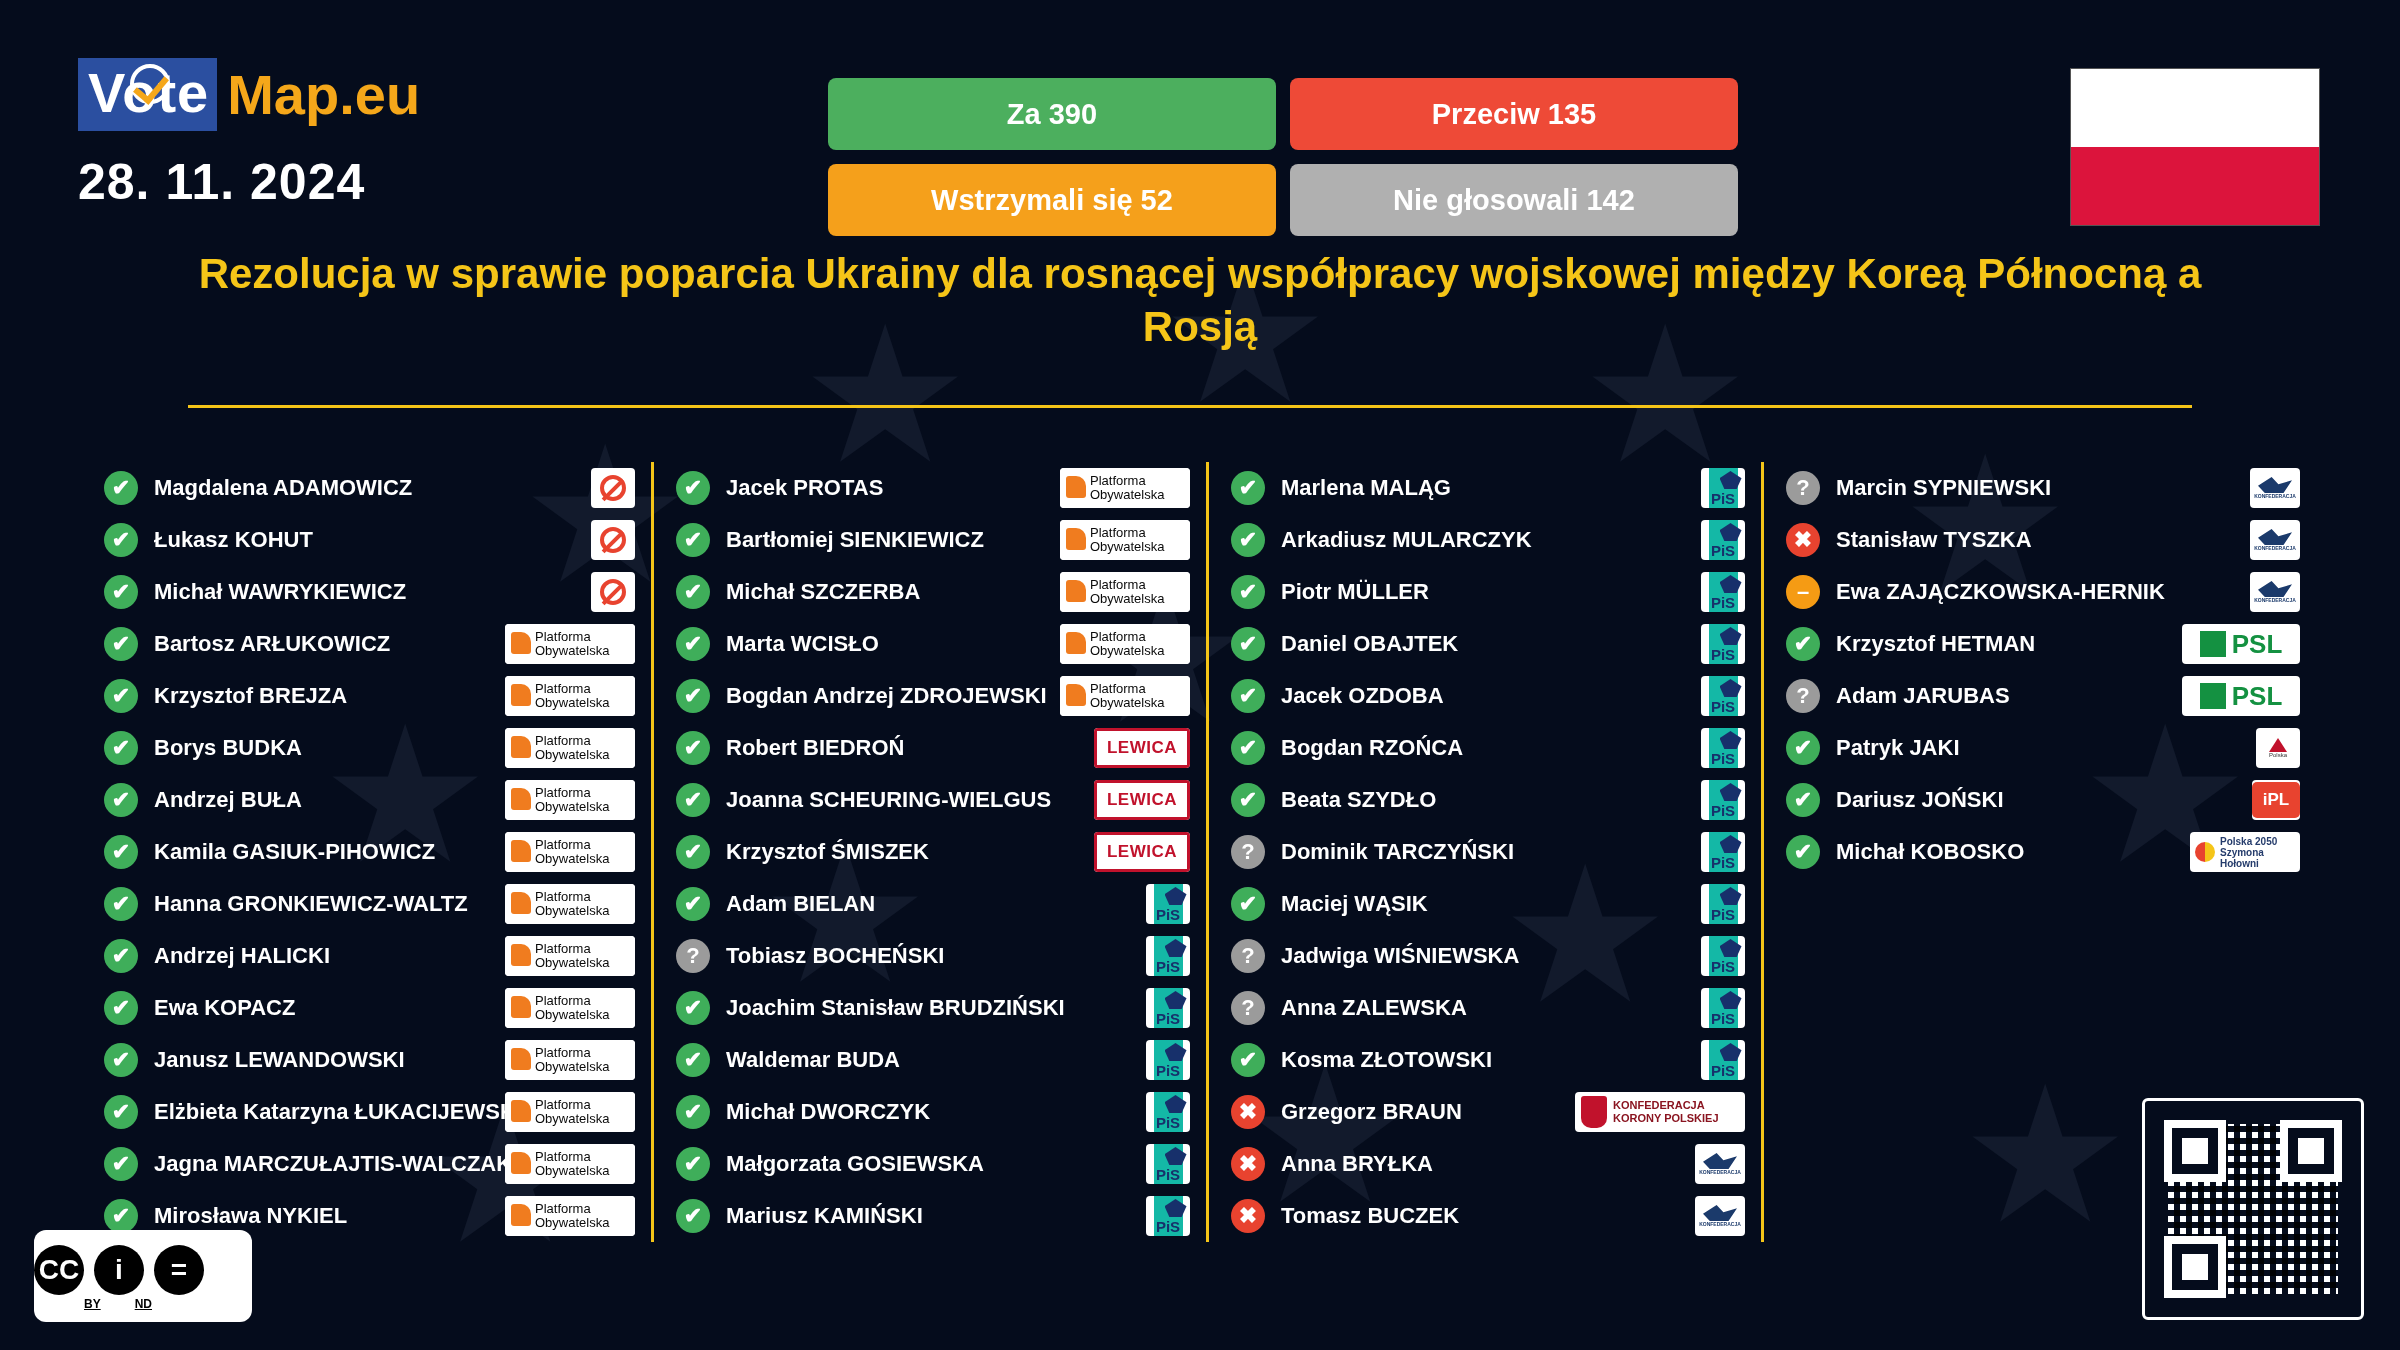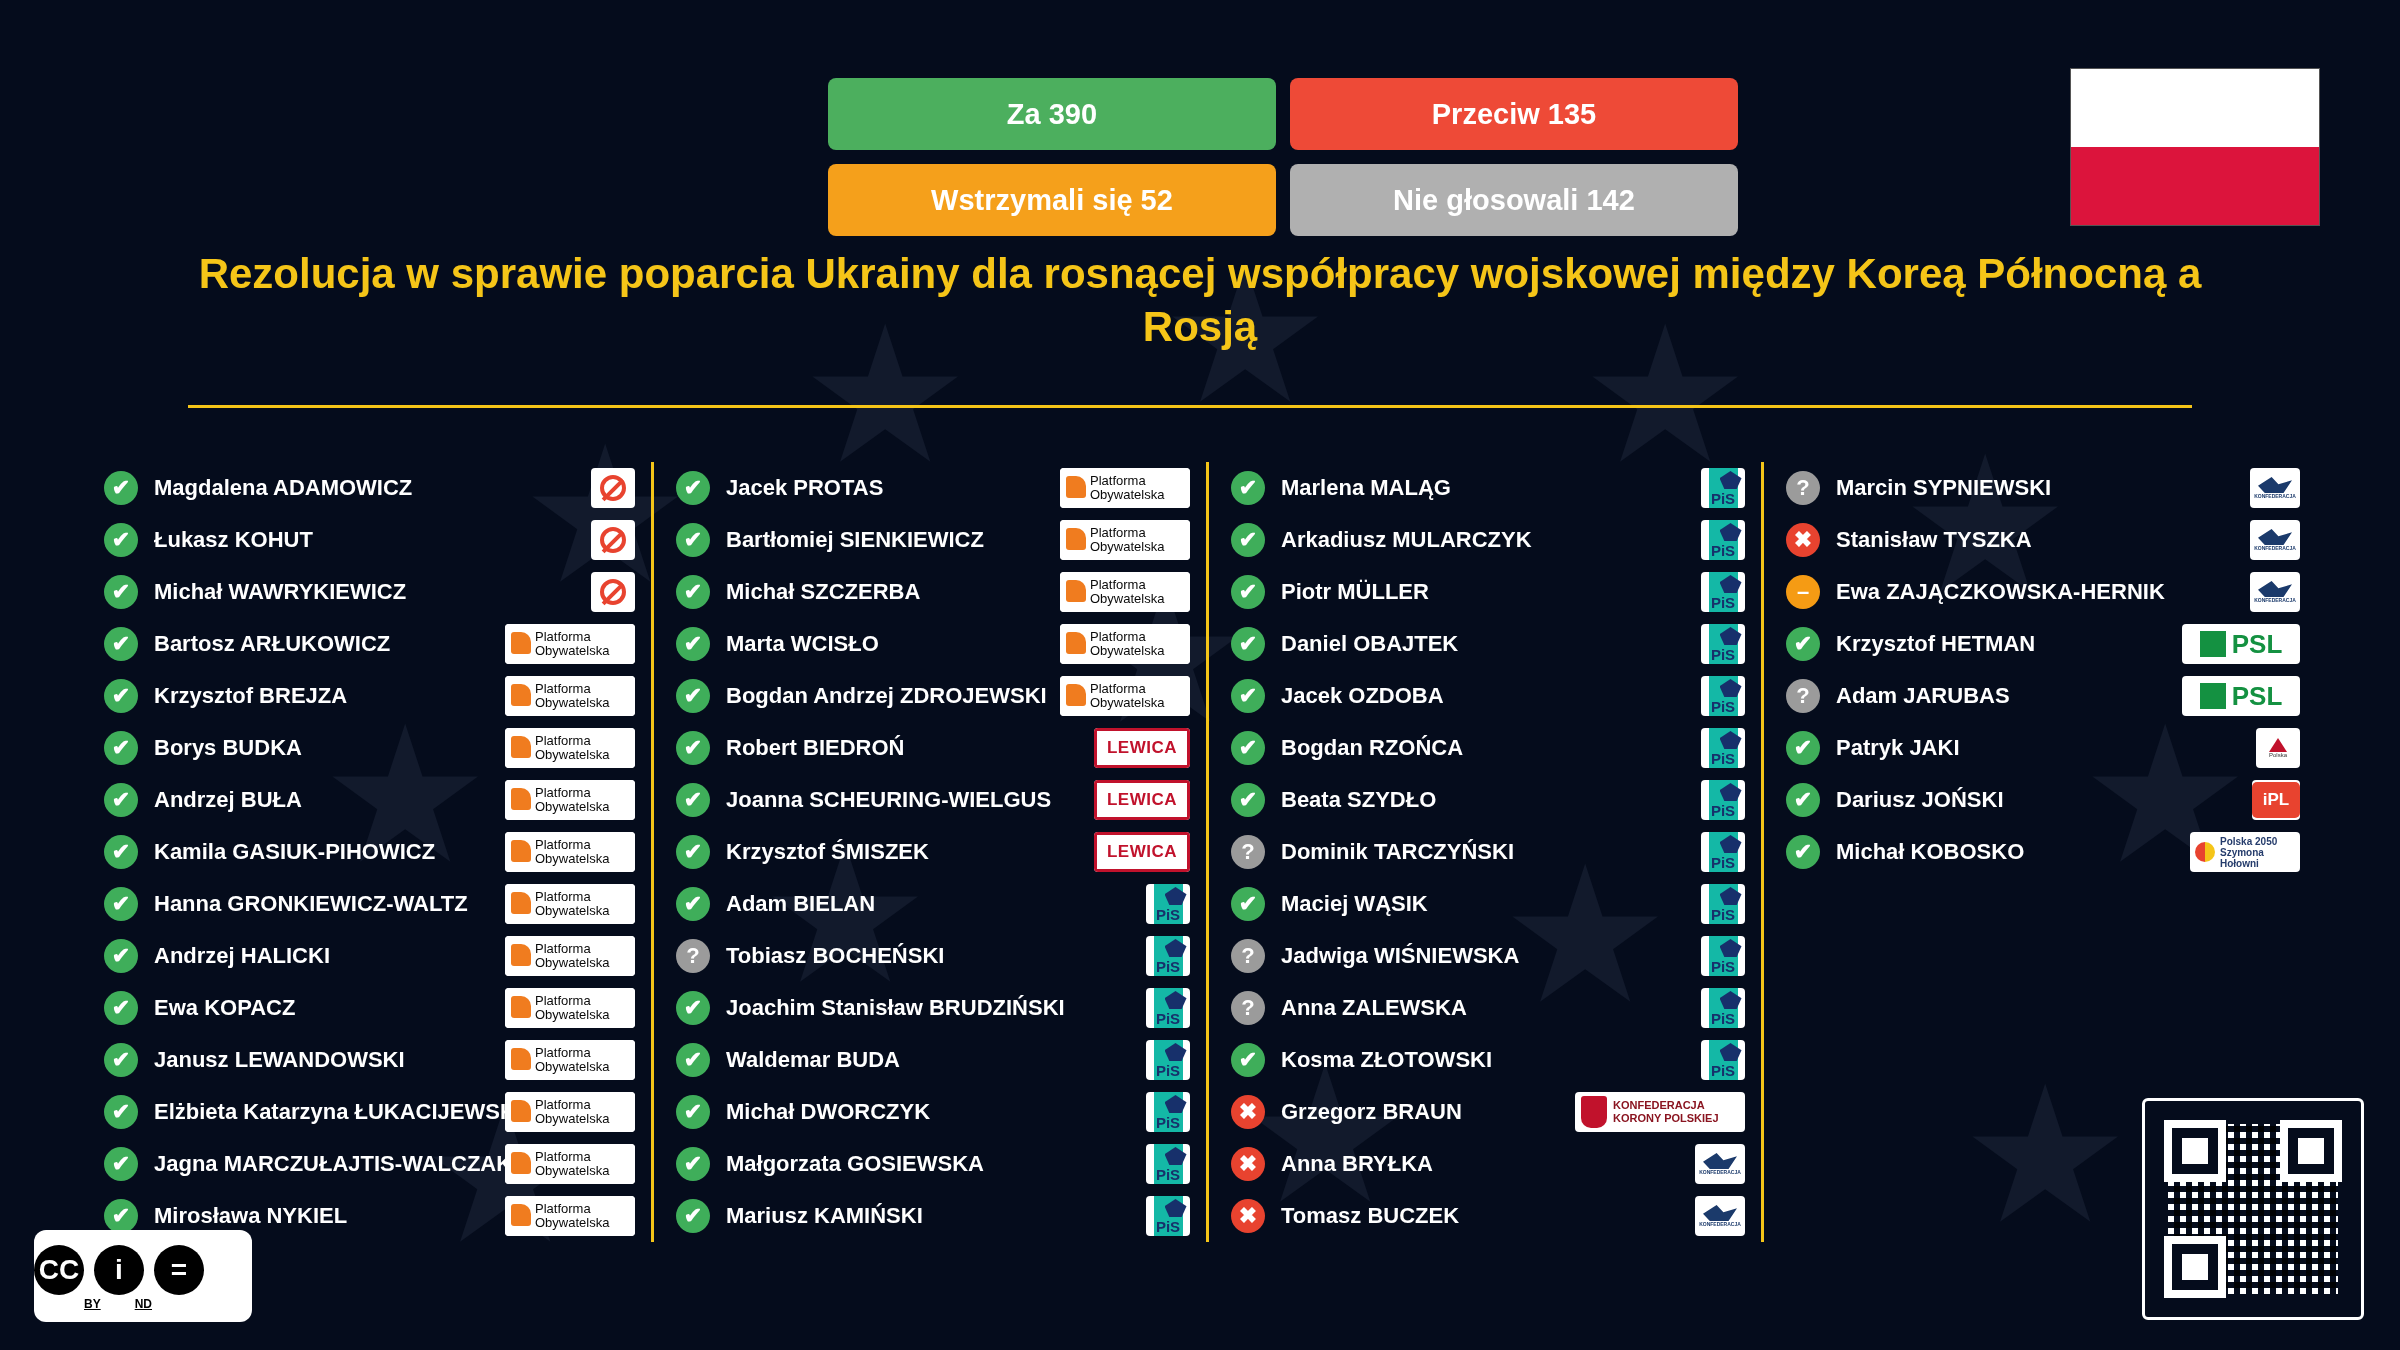--- a/index.html
+++ b/index.html
@@ -360,20 +360,28 @@
     <div class="star" style="left: 1240px; top: 1040px;">★</div>
     <div class="star" style="left: 420px; top: 1080px;">★</div>
     <div class="star" style="left: 1960px; top: 1060px;">★</div>
     <div class="star" style="left: 1160px; top: 240px;">★</div>
   </div>
 
 <div id="page">
 
   <div id="header">
 
+    <div class="logo-wrap">
+      <div class="logo-line">
+        <div class="logo-vote">Vote</div>
+        <div class="logo-check"></div>
+        <div class="logo-map">Map.eu</div>
+      </div>
+      <div class="logo-date">28. 11. 2024</div>
+    </div>
 
     <div class="tallies">
       <div class="tally" style="background:#4caf5e">Za 390</div>
       <div class="tally" style="background:#ee4a37">Przeciw 135</div>
       <div class="tally" style="background:#f5a01b">Wstrzymali się 52</div>
       <div class="tally" style="background:#b0b0b0">Nie głosowali 142</div>
     </div>
 
     <div class="flag">
       <div class="fl-top"></div>

